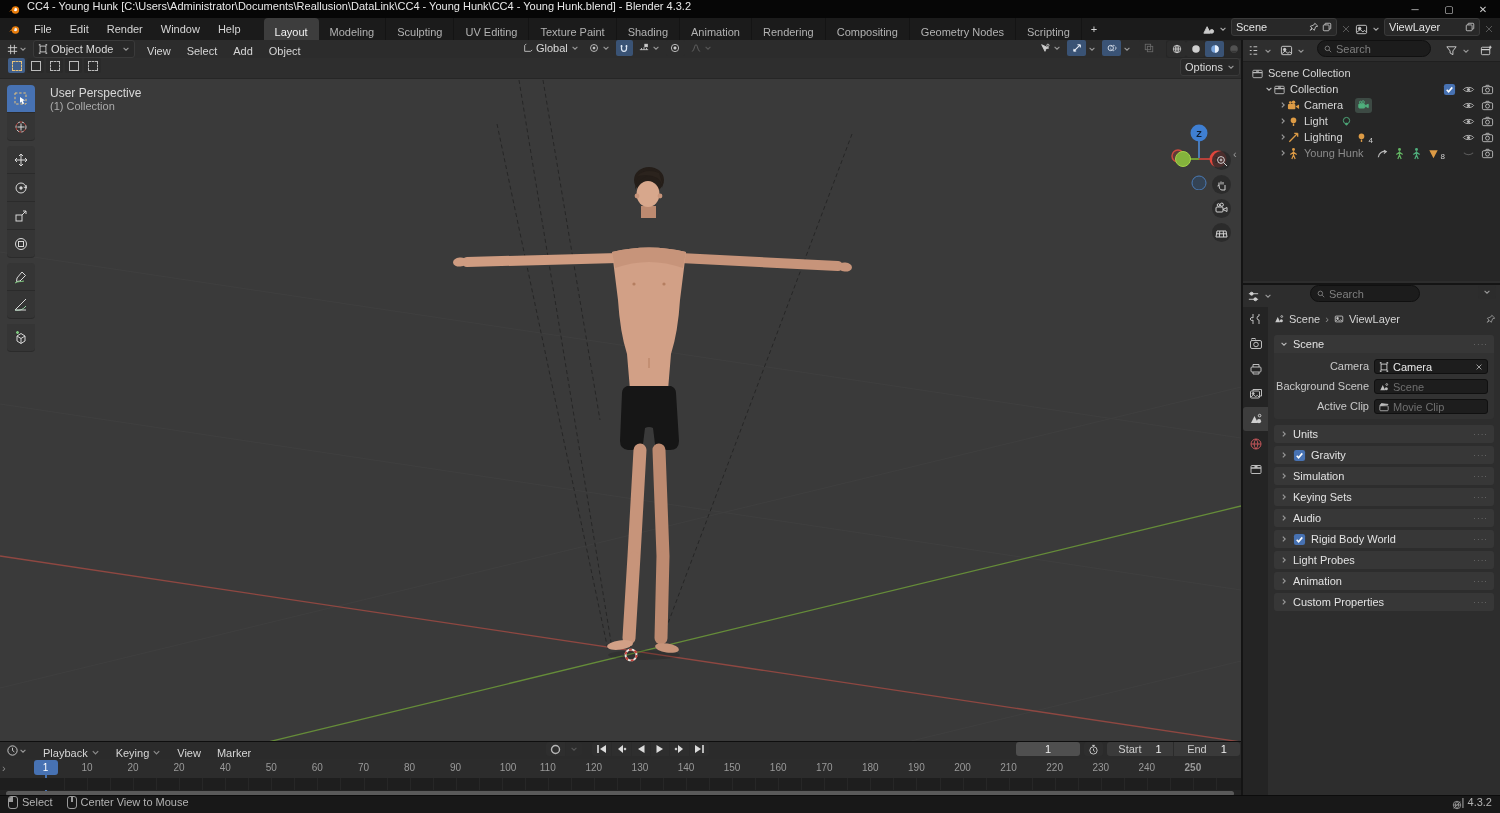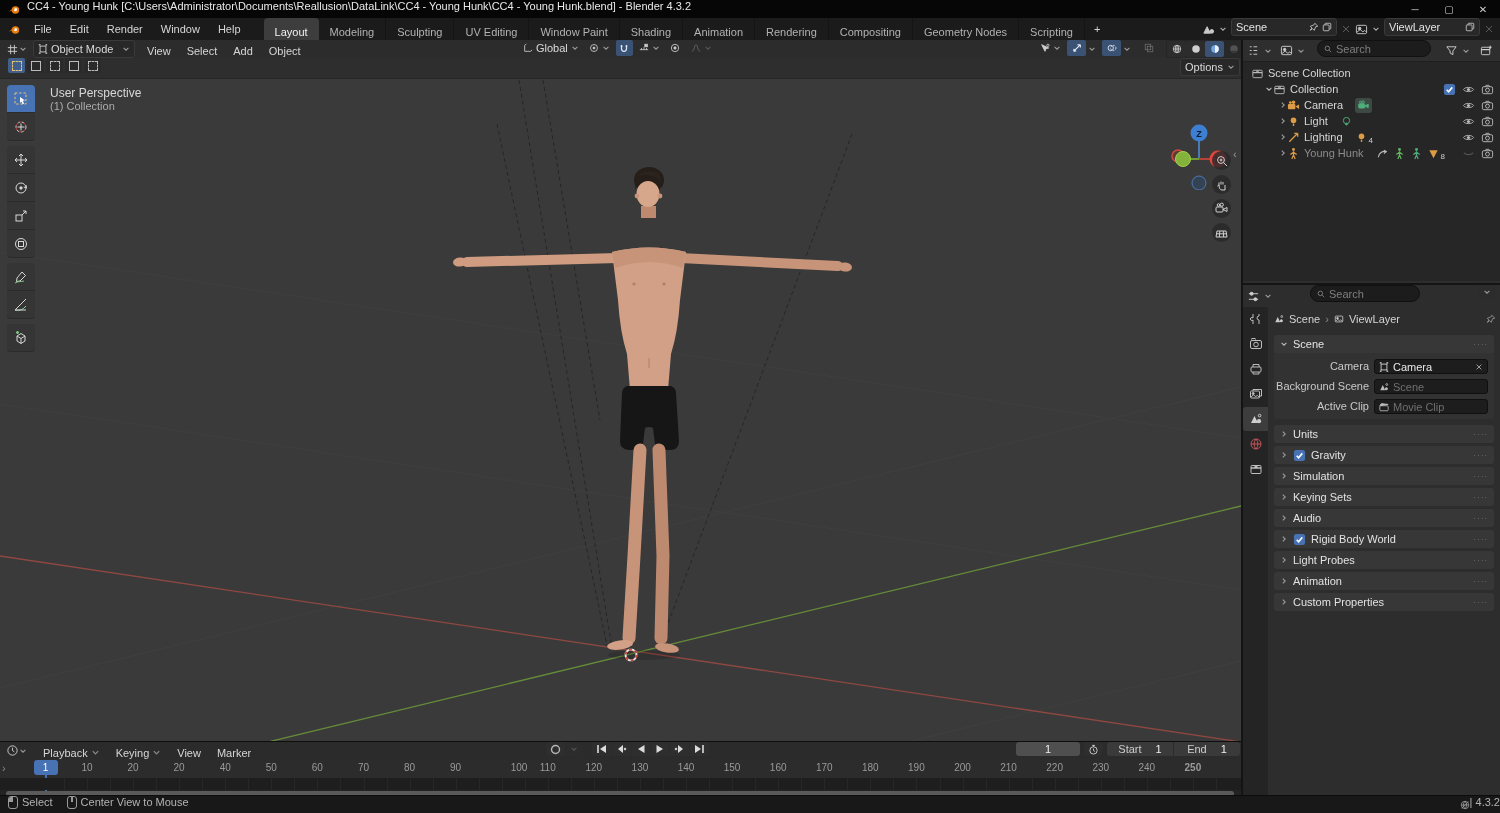--- a/index.html
+++ b/index.html
@@ -111,21 +111,21 @@
       <span class="menu-item">Edit</span>
       <span class="menu-item">Render</span>
       <span class="menu-item">Window</span>
       <span class="menu-item">Help</span>
     </span>
   <span id="workspace-tabs" class="row" style="margin-left:14px">
       <span class="wtab active">Layout</span>
       <span class="wtab">Modeling</span>
       <span class="wtab">Sculpting</span>
       <span class="wtab">UV Editing</span>
-      <span class="wtab">Window Paint</span>
+      <span class="wtab">Texture Paint</span>
       <span class="wtab">Shading</span>
       <span class="wtab">Animation</span>
       <span class="wtab">Rendering</span>
       <span class="wtab">Compositing</span>
       <span class="wtab">Geometry Nodes</span>
       <span class="wtab">Scripting</span>
     </span>
   <span class="menu-item">+</span>
   <span class="row" style="margin-left:auto;margin-right:6px;gap:4px">
     <span class="ic">
@@ -1166,21 +1166,21 @@
     <div id="ruler-ticks">
         <span class="tick" style="left: 86.972px;">10</span>
         <span class="tick" style="left: 133.052px;">20</span>
         <span class="tick" style="left: 179.132px;">20</span>
         <span class="tick" style="left: 225.212px;">40</span>
         <span class="tick" style="left: 271.292px;">50</span>
         <span class="tick" style="left: 317.372px;">60</span>
         <span class="tick" style="left: 363.452px;">70</span>
         <span class="tick" style="left: 409.532px;">80</span>
         <span class="tick" style="left: 455.612px;">90</span>
-        <span class="tick" style="left: 519px;">100</span>
+        <span class="tick" style="left: 508px;">100</span>
         <span class="tick" style="left: 547.772px;">110</span>
         <span class="tick" style="left: 593.852px;">120</span>
         <span class="tick" style="left: 639.932px;">130</span>
         <span class="tick" style="left: 686.012px;">140</span>
         <span class="tick" style="left: 732.092px;">150</span>
         <span class="tick" style="left: 778.172px;">160</span>
         <span class="tick" style="left: 824.252px;">170</span>
         <span class="tick" style="left: 870.332px;">180</span>
         <span class="tick" style="left: 916.412px;">190</span>
         <span class="tick" style="left: 962.492px;">200</span>
@@ -1255,21 +1255,21 @@
         <i></i>
       </span>
     <span>Select</span>
   </span>
   <span class="row" style="margin-left:14px">
     <span class="mouseic m">
         <i></i>
       </span>
     <span>Center View to Mouse</span>
   </span>
-  <span class="row" style="margin-left:auto;gap:0">
+  <span class="row" style="margin-left:auto;margin-right:8px;gap:0">
     <span class="ic sm">
         <svg viewBox="0 0 12 12" fill="none" stroke="#9a9a9a">
           <circle cx="6" cy="6" r="4.5"></circle>
           <path d="M1.5 6h9M6 1.5a6.8 6.8 0 010 9M6 1.5a6.8 6.8 0 000 9M2 10L10 2"></path>
         </svg>
       </span>
     <span>| 4.3.2</span>
   </span>
 </div>
 

